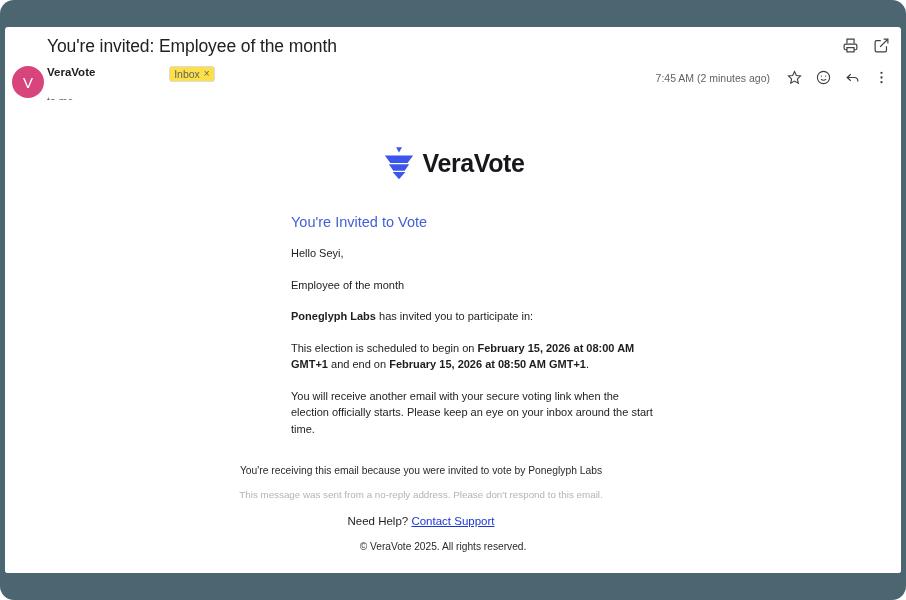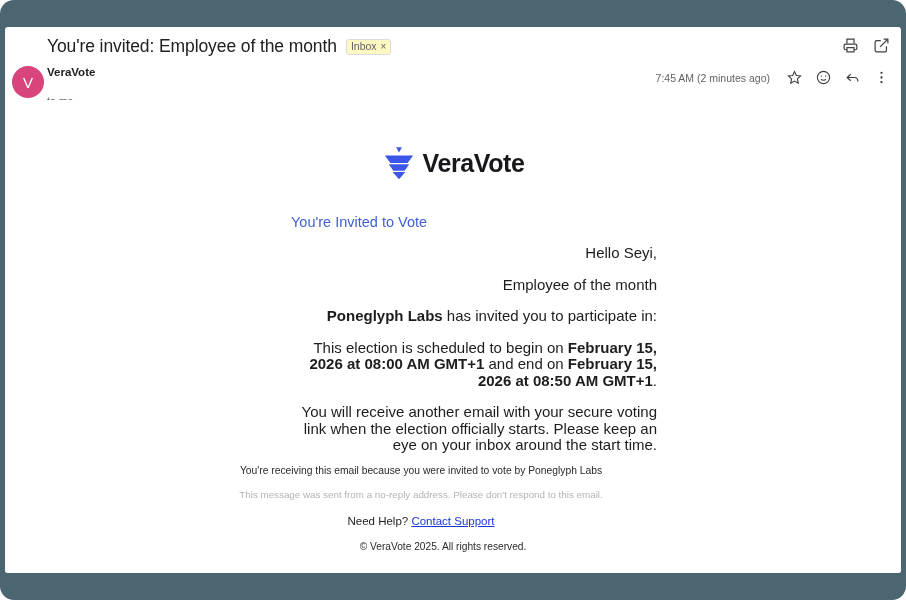--- a/index.html
+++ b/index.html
@@ -42,38 +42,39 @@
     height: 73px;
   }
 
   #subject-row {
     position: absolute;
     left: 42px;
     top: 9px;
     display: flex;
     align-items: center;
     gap: 9px;
+    flex-direction: column;
   }
 
   #subject-line {
     font-size: 17.5px;
     color: #202124;
     letter-spacing: -0.1px;
     white-space: nowrap;
   }
 
   #inbox-chip {
     display: inline-flex;
     align-items: center;
     gap: 4px;
     height: 16px;
     padding: 0 4px;
     border: 1px solid #dadce0;
     border-radius: 3px;
-    background: #fef9c3;
+    background: #fde047;
     font-size: 10.5px;
     color: #5f6368;
     line-height: 1;
   }
   #inbox-chip .chip-x {
     font-size: 10px;
     color: #5f6368;
   }
 
   
@@ -197,25 +198,24 @@
   }
 
   #letter-heading {
     font-size: 14.5px;
     color: #3f5fd4;
     line-height: 18px;
     margin-bottom: 14px;
   }
 
   .para {
-    font-size: 15px;
+    font-size: 11px;
     color: #1d1d1d;
     line-height: 16.5px;
     margin-bottom: 15px;
-    text-align: right;
   }
   .para:last-child { margin-bottom: 0; }
   .para b { font-weight: bold; }
 
   #legal-block {
     position: absolute;
     left: 0;
     top: 364px;
     width: 832px;
     text-align: center;

